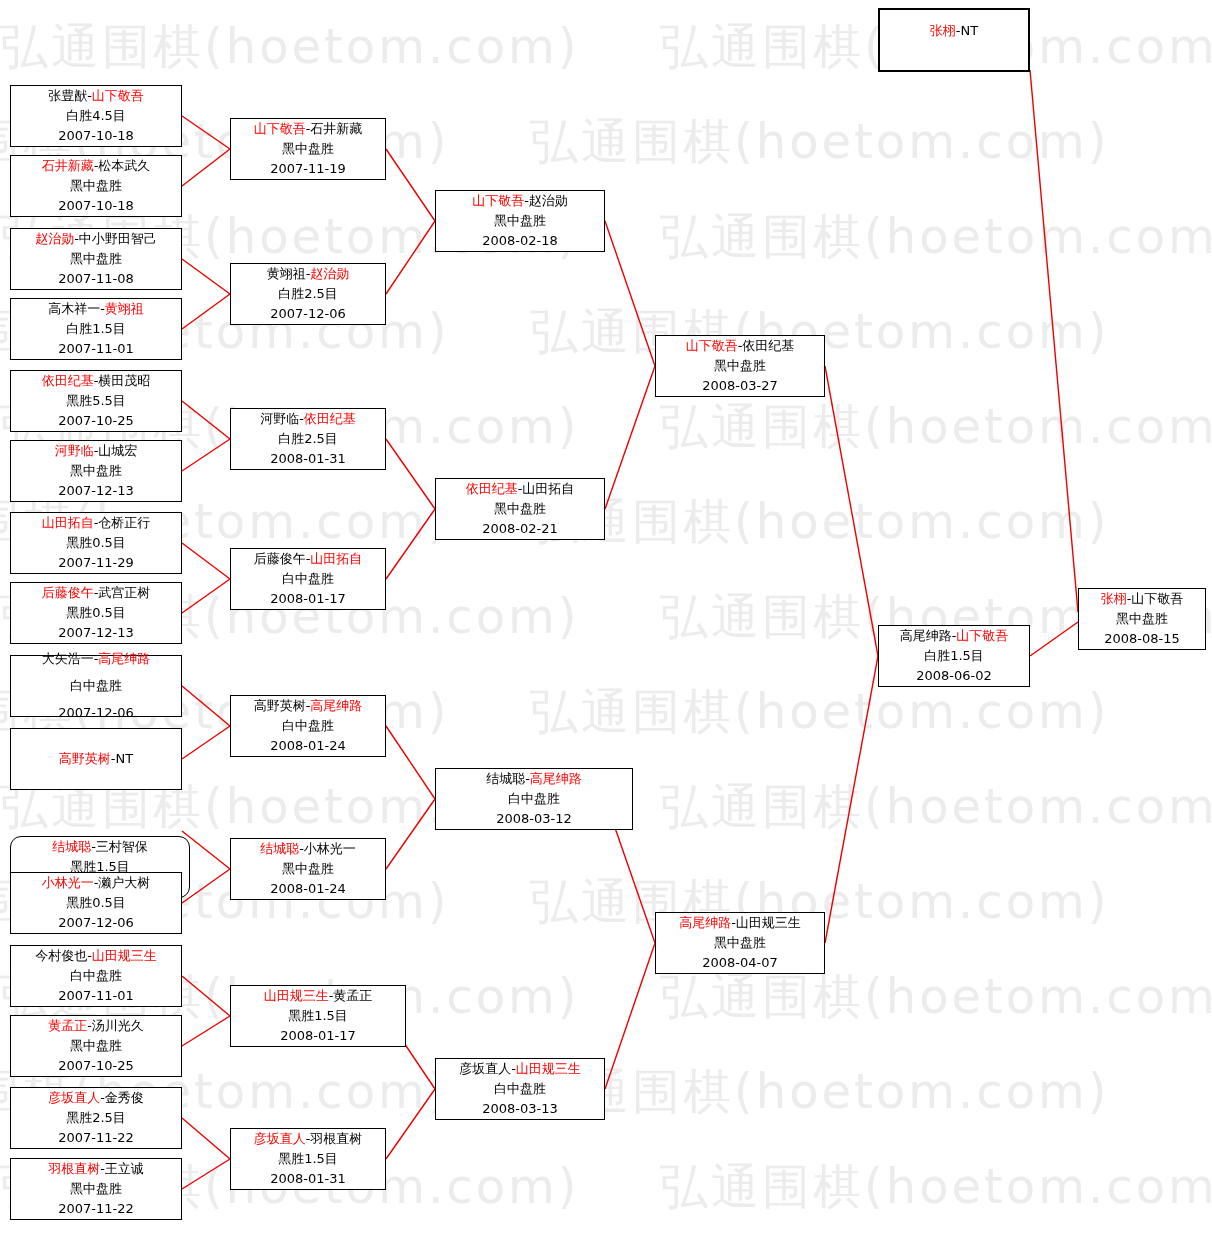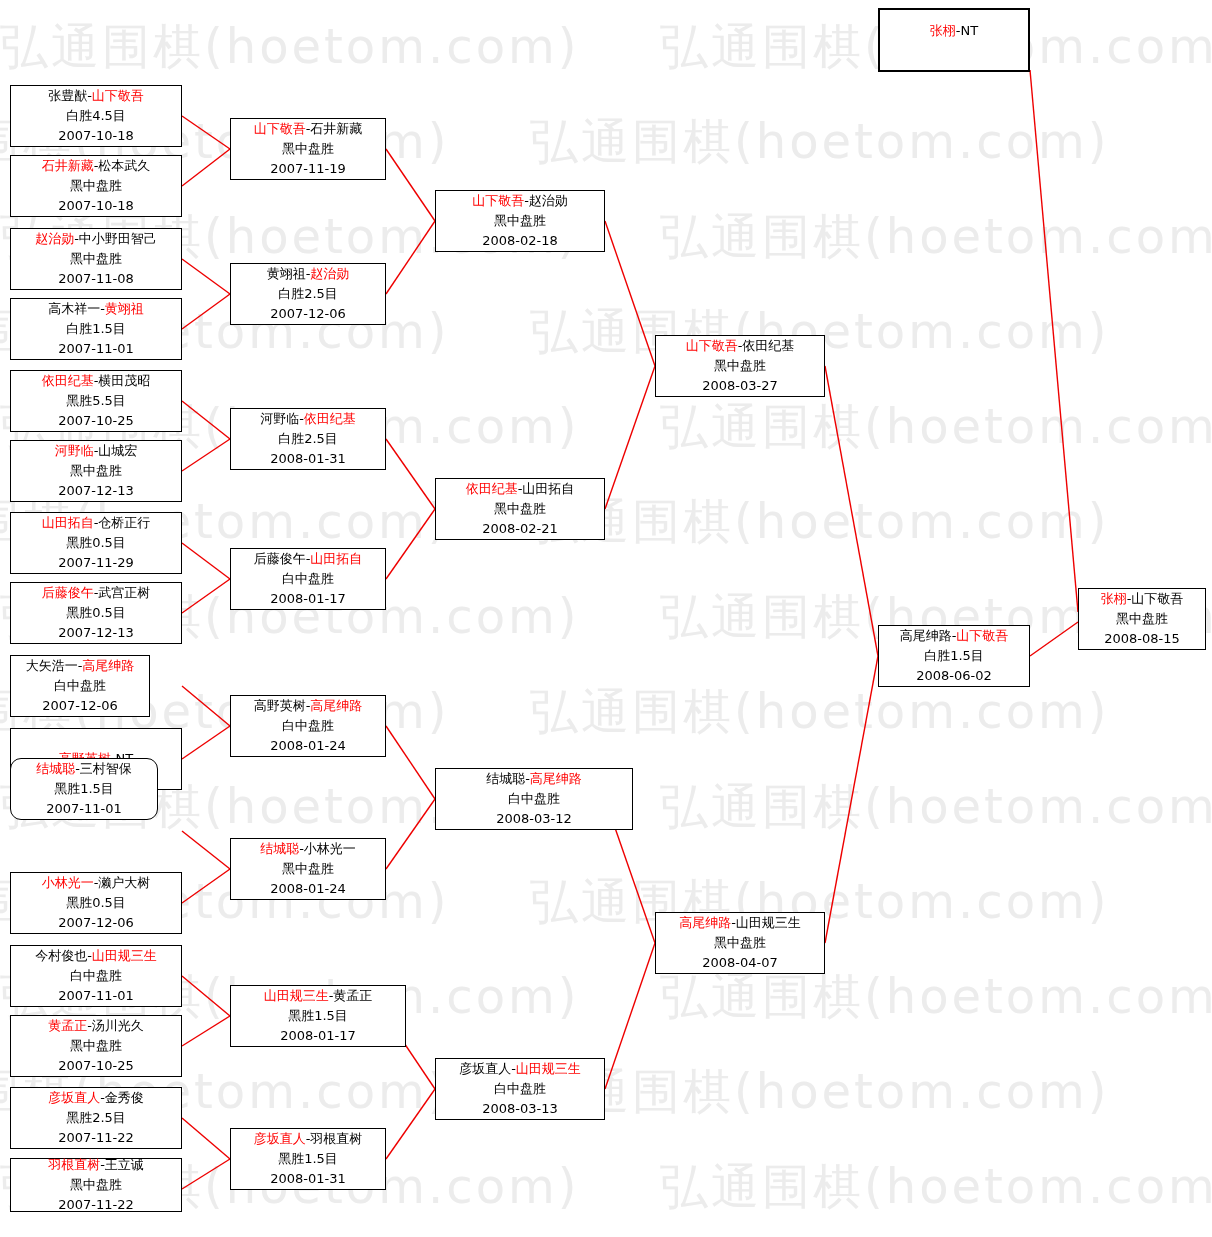--- a/index.html
+++ b/index.html
@@ -141,31 +141,31 @@
       <div class="match-box" style="left: 10px; top: 512px; width: 172px; height: 62px;">
     <div class="players"><span class="pre"></span><span class="red">山田拓自</span><span class="post">-仓桥正行</span></div>
     <div class="result">黑胜0.5目</div>
     <div class="date">2007-11-29</div>
   </div>
       <div class="match-box" style="left: 10px; top: 582px; width: 172px; height: 62px;">
     <div class="players"><span class="pre"></span><span class="red">后藤俊午</span><span class="post">-武宫正树</span></div>
     <div class="result">黑胜0.5目</div>
     <div class="date">2007-12-13</div>
   </div>
-      <div class="match-box" style="left: 10px; top: 655px; width: 140px; height: 62px;">
+      <div class="match-box" style="left: 10px; top: 655px; width: 172px; height: 62px; gap: 7px;">
     <div class="players"><span class="pre">大矢浩一-</span><span class="red">高尾绅路</span><span class="post"></span></div>
     <div class="result">白中盘胜</div>
     <div class="date">2007-12-06</div>
   </div>
       <div class="match-box" style="left: 10px; top: 728px; width: 172px; height: 62px;">
     <div class="players"><span class="pre"></span><span class="red">高野英树</span><span class="post">-NT</span></div>
     <div class="result"></div>
     <div class="date"></div>
   </div>
-      <div class="match-box" style="left: 10px; top: 758px; width: 148px; height: 62px; border-radius: 11px;">
+      <div class="match-box" style="left: 10px; top: 836px; width: 180px; height: 62px; border-radius: 11px;">
     <div class="players"><span class="pre"></span><span class="red">结城聪</span><span class="post">-三村智保</span></div>
     <div class="result">黑胜1.5目</div>
     <div class="date">2007-11-01</div>
   </div>
       <div class="match-box" style="left: 10px; top: 872px; width: 172px; height: 62px;">
     <div class="players"><span class="pre"></span><span class="red">小林光一</span><span class="post">-濑户大树</span></div>
     <div class="result">黑胜0.5目</div>
     <div class="date">2007-12-06</div>
   </div>
       <div class="match-box" style="left: 10px; top: 945px; width: 172px; height: 62px;">
@@ -176,21 +176,21 @@
       <div class="match-box" style="left: 10px; top: 1015px; width: 172px; height: 62px;">
     <div class="players"><span class="pre"></span><span class="red">黄孟正</span><span class="post">-汤川光久</span></div>
     <div class="result">黑中盘胜</div>
     <div class="date">2007-10-25</div>
   </div>
       <div class="match-box" style="left: 10px; top: 1087px; width: 172px; height: 62px;">
     <div class="players"><span class="pre"></span><span class="red">彦坂直人</span><span class="post">-金秀俊</span></div>
     <div class="result">黑胜2.5目</div>
     <div class="date">2007-11-22</div>
   </div>
-      <div class="match-box" style="left: 10px; top: 1158px; width: 172px; height: 54px;">
+      <div class="match-box" style="left: 10px; top: 1158px; width: 172px; height: 62px;">
     <div class="players"><span class="pre"></span><span class="red">羽根直树</span><span class="post">-王立诚</span></div>
     <div class="result">黑中盘胜</div>
     <div class="date">2007-11-22</div>
   </div>
       <div class="match-box" style="left: 230px; top: 118px; width: 156px; height: 62px;">
     <div class="players"><span class="pre"></span><span class="red">山下敬吾</span><span class="post">-石井新藏</span></div>
     <div class="result">黑中盘胜</div>
     <div class="date">2007-11-19</div>
   </div>
       <div class="match-box" style="left: 230px; top: 263px; width: 156px; height: 62px;">

